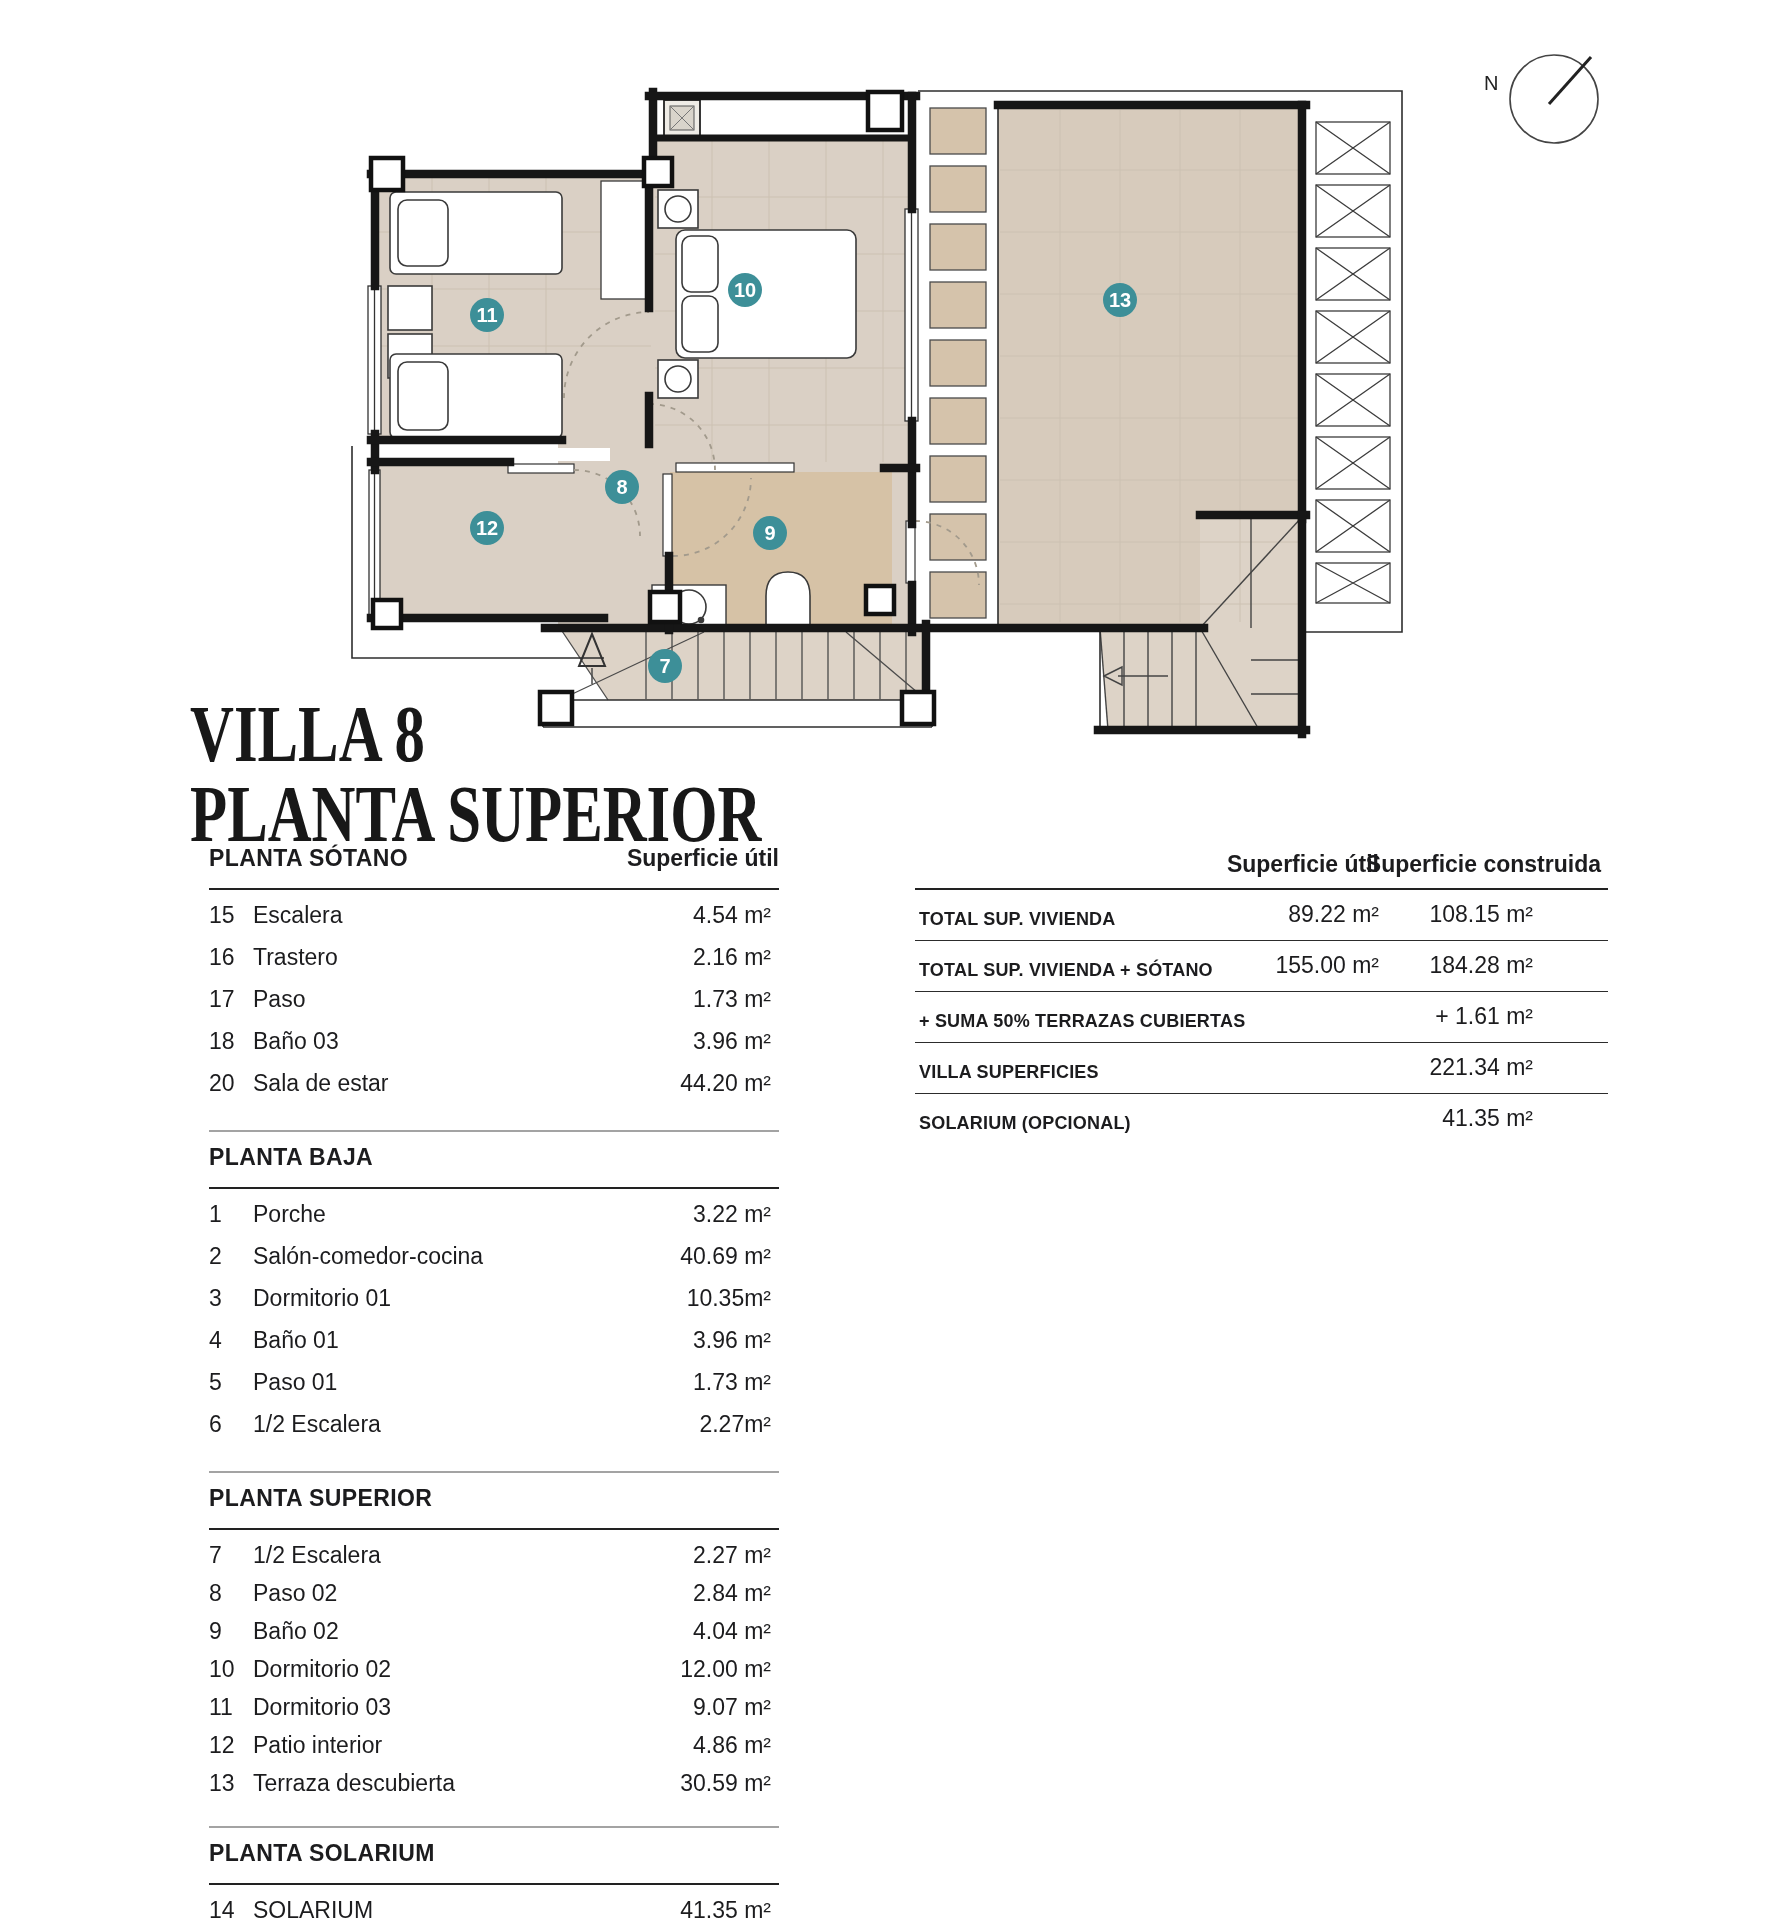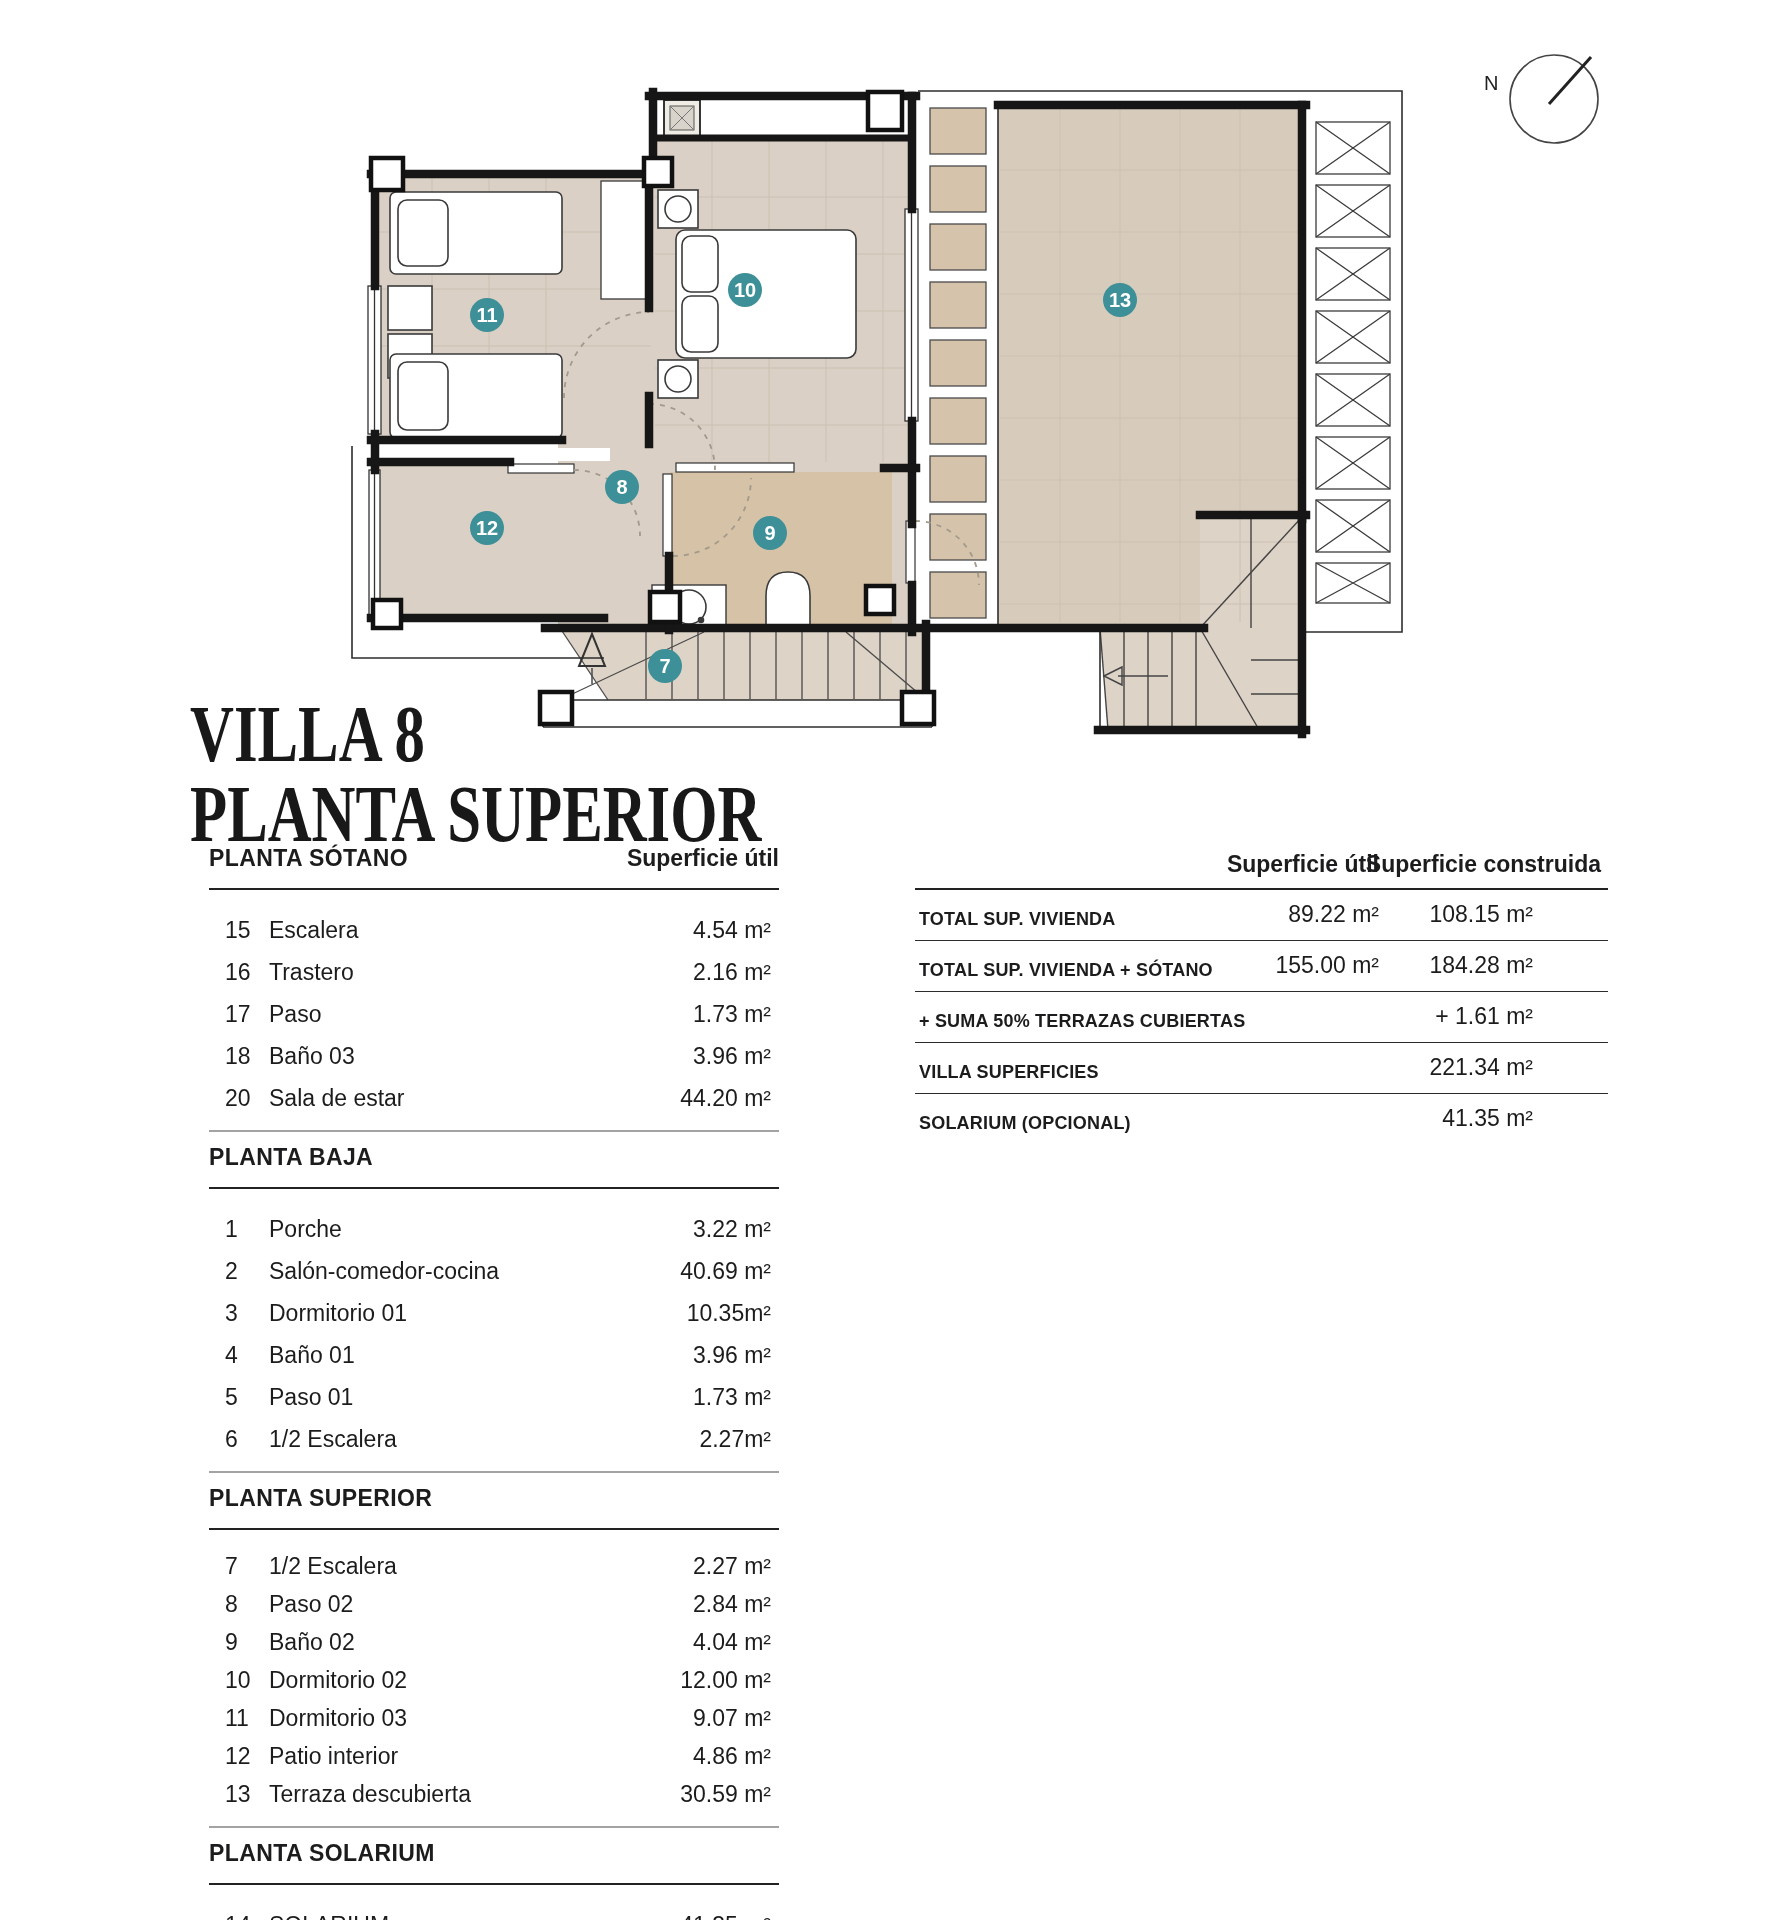--- a/index.html
+++ b/index.html
@@ -21,21 +21,21 @@
   
   .schedule{position:absolute;left:209px;top:845px;width:570px;}
   .t-sec{padding-bottom:4px;}
   .t-sec + .t-sec{border-top:2px solid #a3a3a3;margin-top:14px;}
   .t-sec + .t-sec .t-head{margin-top:12px;}
   .t-head{display:flex;justify-content:space-between;align-items:flex-end;
           border-bottom:2px solid #222;padding-bottom:16px;}
   .t-h-label{font-weight:bold;font-size:23px;letter-spacing:.4px;}
   .t-h-area{font-weight:bold;font-size:23px;}
   .t-rows{padding-top:12px;}
-  .t-row{display:flex;align-items:flex-end;height:42px;font-size:23px;margin-left:16px;}
+  .t-row{display:flex;align-items:flex-start;height:42px;font-size:23px;}
   .t-rows.tight .t-row{height:38px;}
   .t-num{width:44px;flex:none;}
   .t-label{flex:1;}
   .t-val{text-align:right;padding-right:8px;}
 
   
   .summary{position:absolute;left:915px;top:845px;width:693px;}
   .s-head{position:relative;height:43px;border-bottom:2px solid #222;}
   .s-h-util,.s-h-con{position:absolute;bottom:10px;font-weight:bold;font-size:23px;white-space:nowrap;}
   .s-h-util{right:229px;}

